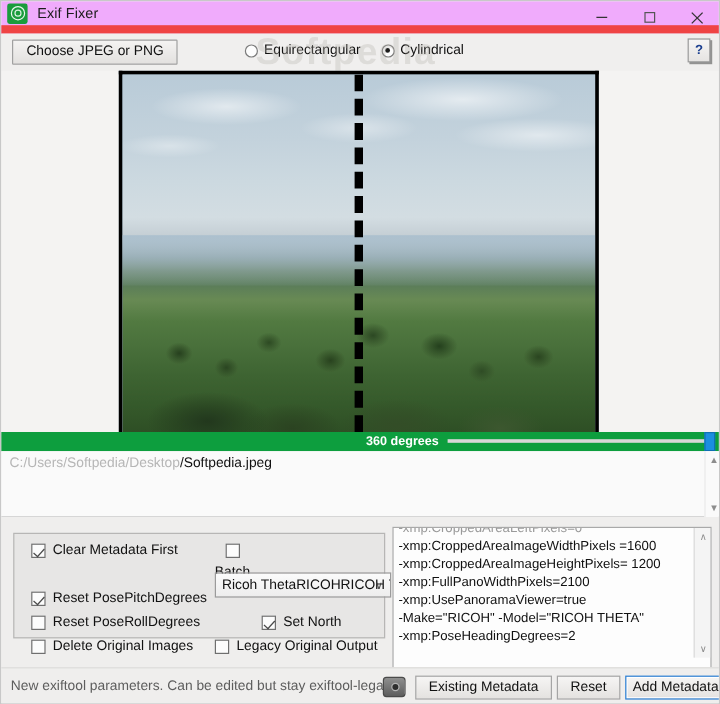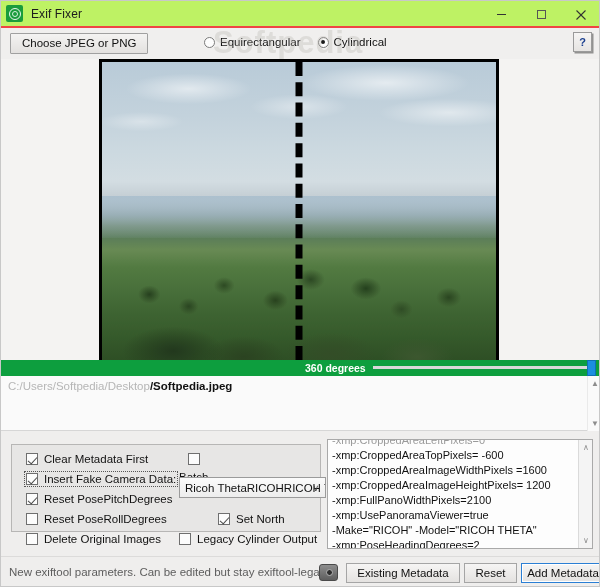--- a/index.html
+++ b/index.html
@@ -19,22 +19,22 @@
     background: #f0f0f0;
     border: 1px solid #c8c8c8;
     box-sizing: border-box;
   }
 
   
   .titlebar {
     position: absolute;
     left: 0; top: 0;
     width: 600px; height: 27px;
-    background: #bef264;
-    border-bottom: 2px solid #ef4444;
+    background: #f0abfc;
+    border-bottom: 7px solid #ef4444;
     box-sizing: border-box;
     display: flex;
     align-items: center;
   }
   .app-icon {
     width: 17px; height: 17px;
     margin-left: 5px;
     background: #1a9c3c;
     border-radius: 2px;
     position: relative;
@@ -293,21 +293,21 @@
     border-bottom: 1px solid #d6d6d6;
     box-sizing: border-box;
   }
   .path-text {
     position: absolute;
     left: 7px; top: 4px;
     font-size: 11.5px;
     white-space: nowrap;
   }
   .path-dir { color: #b6b6b6; }
-  .path-file { color: #111; font-weight: bold; }
+  .path-file { color: #111; font-weight: normal; }
   .path-scroll {
     position: absolute;
     right: 0; top: 0;
     width: 14px; height: 55px;
     background: #fafafa;
     border-left: 1px solid #eaeaea;
     box-sizing: border-box;
   }
   .sb-arrow {
     position: absolute;
@@ -387,21 +387,21 @@
     position: absolute;
     right: 6px;
     color: #444;
     font-size: 9px;
   }
 
   
   .meta-box {
     position: absolute;
     left: 326px; top: 8px;
-    width: 266px; height: 110px;
+    width: 266px; height: 142px;
     background: #fdfdfd;
     border: 1px solid #a9a9a9;
     box-sizing: border-box;
     overflow: hidden;
   }
   .meta-list {
     position: absolute;
     left: 0; top: -9px;
     width: 251px;
     padding: 2px 0 0 4px;
@@ -563,24 +563,20 @@
   </div>
 
   <div class="options-wrap">
     <div class="options-box">
 
       <div class="chk" style="left:14px; top:8px;">
         <span class="box on"></span>
         <span>Clear Metadata First</span>
       </div>
 
-      <div class="chk focus-ring" style="left:14px; top:28px;">
-        <span class="box on"></span>
-        <span>Insert Fake Camera Data:</span>
-      </div>
 
       <div class="chk" style="left:14px; top:68px;">
         <span class="box"></span>
         <span>Reset PoseRollDegrees</span>
       </div>
 
       <div class="chk" style="left:14px; top:48px;">
         <span class="box on"></span>
         <span>Reset PosePitchDegrees</span>
       </div>
@@ -595,33 +591,32 @@
         <span>Batch</span>
       </div>
 
       <div class="chk" style="left:167px; top:68px;padding-left:39px;">
         <span class="box on"></span>
         <span>Set North</span>
       </div>
 
       <div class="chk" style="left:167px; top:88px;">
         <span class="box"></span>
-        <span>Legacy Cylinder Output</span>
+        <span>Legacy Original Output</span>
       </div>
 
       <div class="combo">
         <span>Ricoh ThetaRICOHRICOH T</span>
         <span class="caret">∨</span>
       </div>
     </div>
 
     <div class="meta-box">
       <div class="meta-list">
         <div class="meta-line clipped">-xmp:CroppedAreaLeftPixels=0</div>
-        <div class="meta-line">-xmp:CroppedAreaTopPixels= -600</div>
         <div class="meta-line">-xmp:CroppedAreaImageWidthPixels =1600</div>
         <div class="meta-line">-xmp:CroppedAreaImageHeightPixels= 1200</div>
         <div class="meta-line">-xmp:FullPanoWidthPixels=2100</div>
         <div class="meta-line">-xmp:UsePanoramaViewer=true</div>
         <div class="meta-line">-Make="RICOH"  -Model="RICOH THETA"</div>
         <div class="meta-line">-xmp:PoseHeadingDegrees=2</div>
       </div>
       <div class="meta-scroll">
         <div class="sb-arrow up">∧</div>
         <div class="sb-arrow down">∨</div>

